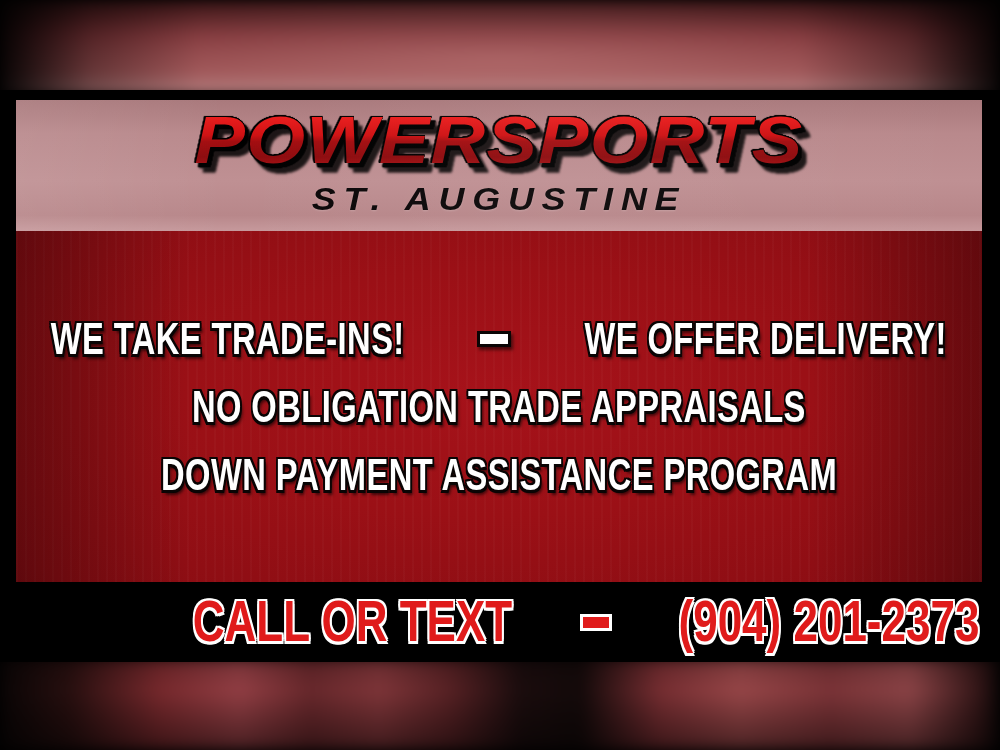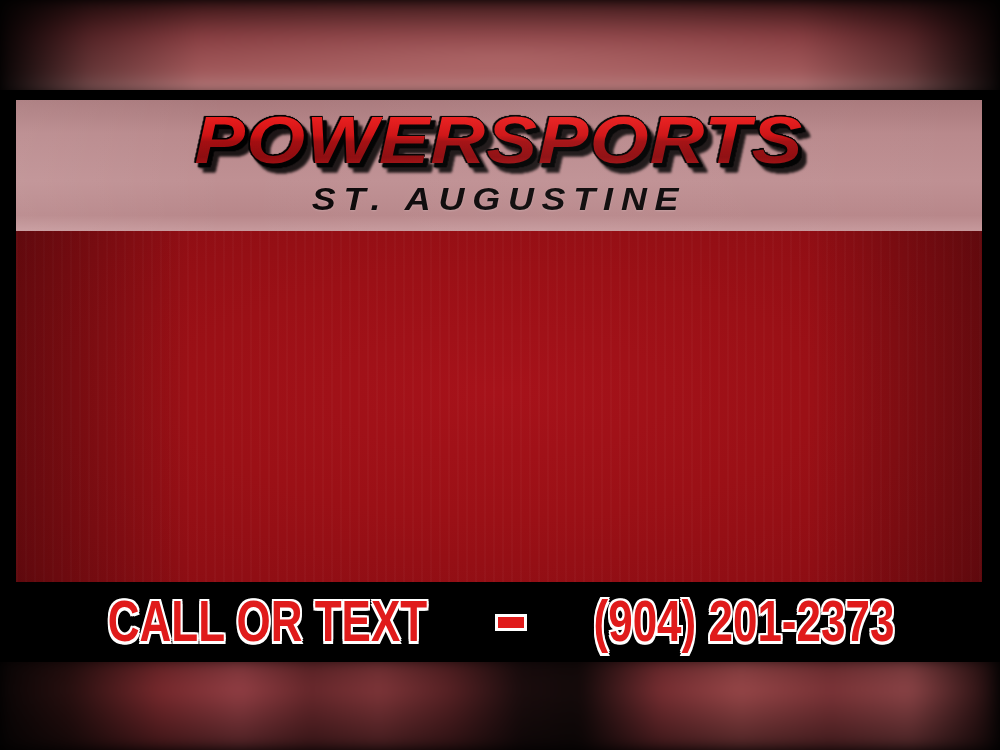--- a/index.html
+++ b/index.html
@@ -220,21 +220,21 @@
   
   .cta-bar {
     position: absolute;
     left: 0;
     top: 582px;
     width: 1000px;
     height: 80px;
     background: #000;
     display: flex;
     align-items: center;
-    justify-content: center;
+    justify-content: flex-end;
   }
   .cta-text {
     font-family: "Liberation Sans", sans-serif;
     font-weight: bold;
     font-size: 50px;
     line-height: 54px;
     letter-spacing: 0px;
     color: #e01b1b;
     white-space: nowrap;
     transform: scaleX(0.88) scaleY(1.14);
@@ -267,24 +267,35 @@
   <div class="card-frame"></div>
 
   <div class="logo-panel">
     <div class="logo-wordmark">POWERSPORTS</div>
     <div class="logo-subtitle">ST. AUGUSTINE</div>
   </div>
 
   <div class="features-panel">
     <ul class="feature-list">
 
-
-
-
-
+      <li class="feature-row">
+        <span class="feature-text">WE TAKE TRADE-INS!</span>
+        <span class="dash-sep"></span>
+        <span class="feature-text">WE OFFER DELIVERY!</span>
+      </li>
+
+
+      <li class="feature-row">
+        <span class="feature-text">NO OBLIGATION TRADE APPRAISALS</span>
+      </li>
+
+
+      <li class="feature-row">
+        <span class="feature-text">DOWN PAYMENT ASSISTANCE PROGRAM</span>
+      </li>
 
     </ul>
   </div>
 
   <div class="cta-bar">
     <span class="cta-text">CALL OR TEXT</span>
     <span class="cta-dash"></span>
     <span class="cta-text">(904) 201-2373</span>
   </div>
 

